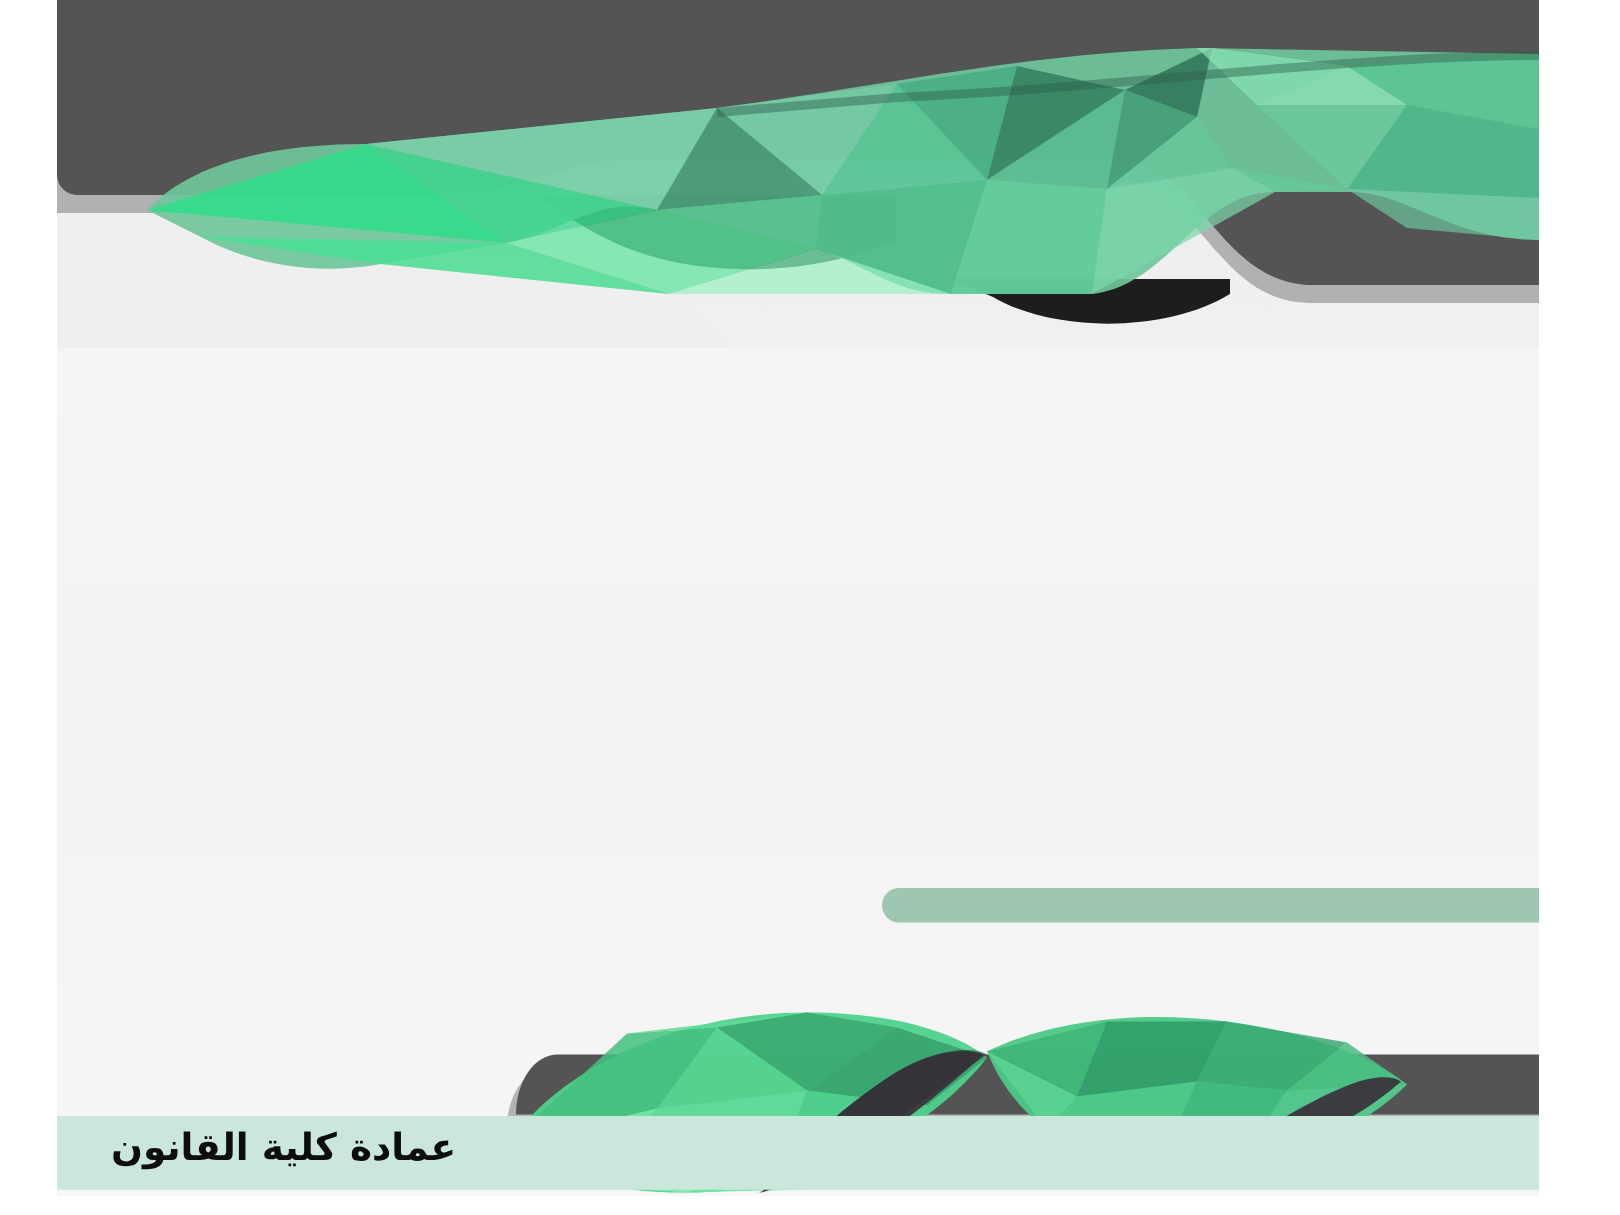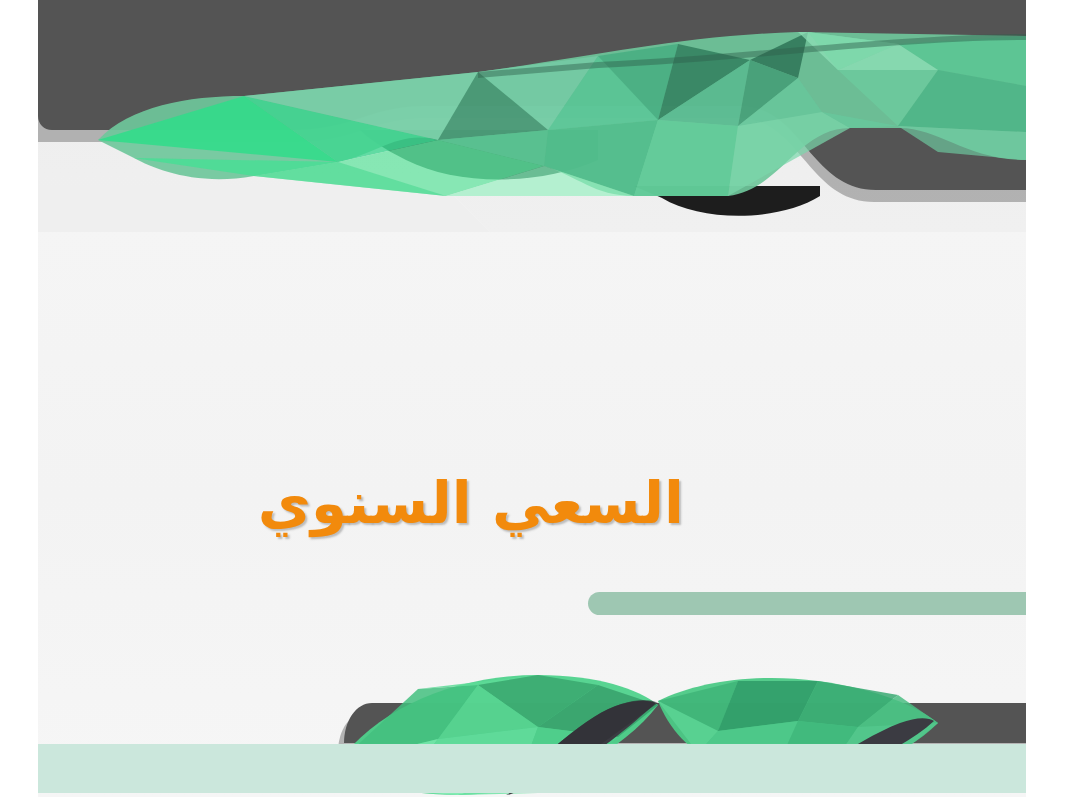--- a/index.html
+++ b/index.html
@@ -285,18 +285,18 @@
                  C876,94 848,110 820,118
                  C800,124 786,126 778,126
                  C800,110 836,88 862,78
                  C878,72 890,72 896,76 Z" fill="#3b3b42"></path>
 
         <rect x="0" y="99" width="988" height="49" fill="#cbe7dc" opacity="0.92"></rect>
       </g>
     </svg>
 
     <div id="footer-band"></div>
-
-
-    <div id="title-sub">السعي السنوي</div>
+    <div id="footer-text">عمادة كلية القانون</div>
+
+
 
   </div>
 </div>
 
 </body></html>

